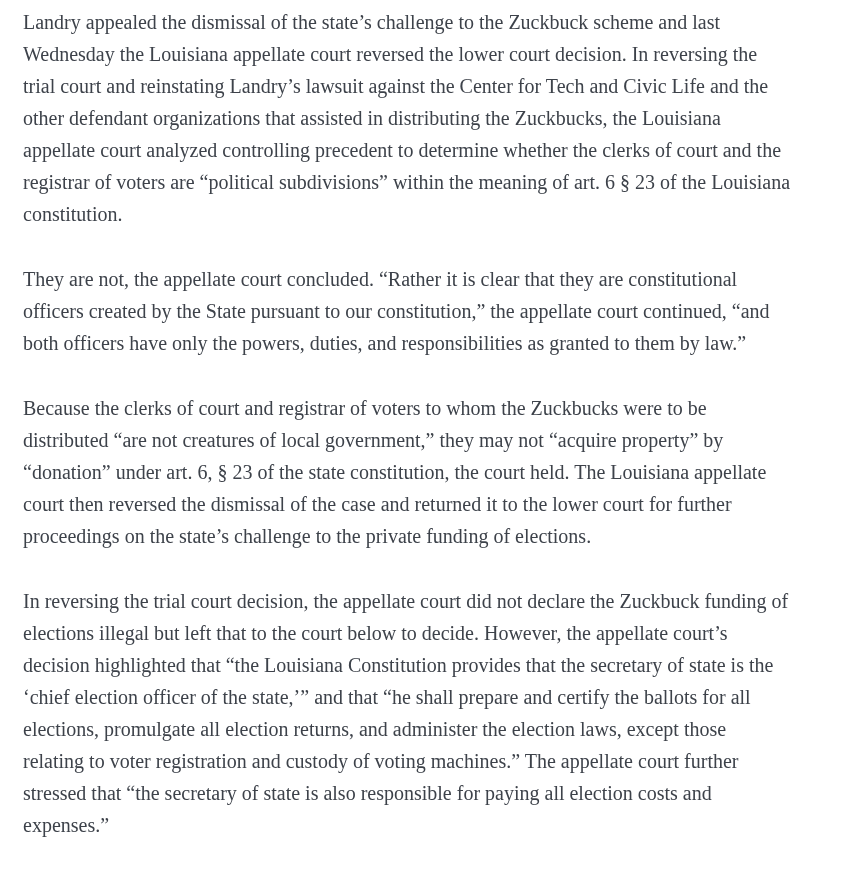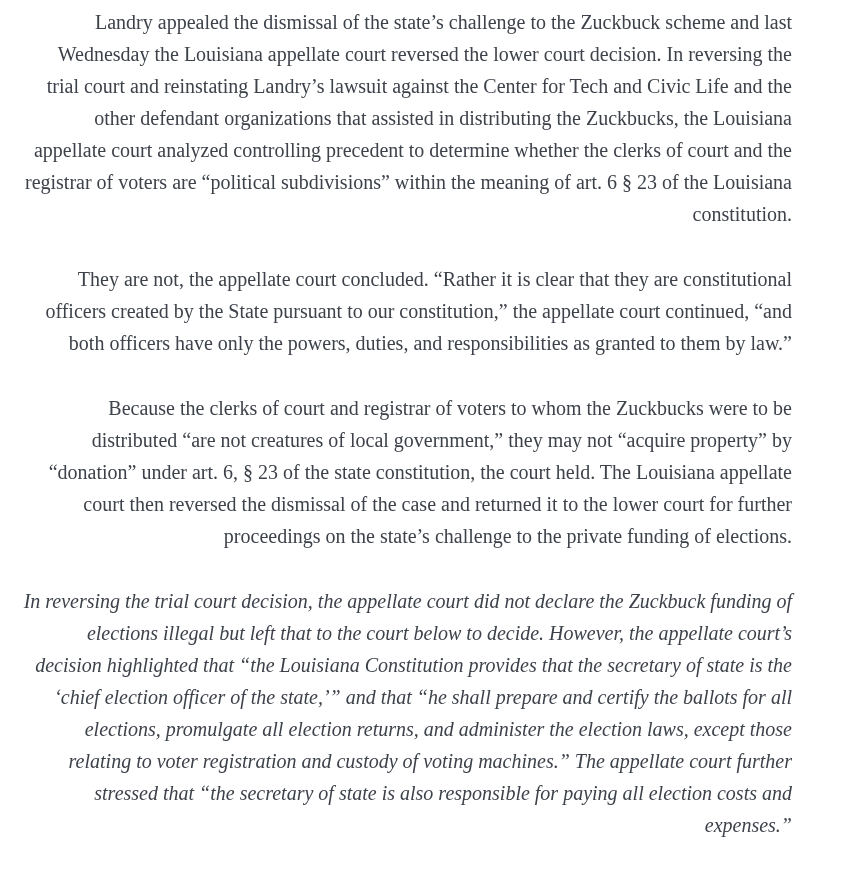--- a/index.html
+++ b/index.html
@@ -14,29 +14,28 @@
     box-sizing: border-box;
   }
   .article-body {
     box-sizing: border-box;
     width: 814px;
     padding: 6px 22px 0 23px;
     font-family: "Liberation Serif", "DejaVu Serif", serif;
     font-size: 20px;
     line-height: 32px;
     color: #3d424a;
-    text-align: right;
+    text-align: left;
   }
   .article-body p {
     margin: 0 0 33px 0;
     padding: 0;
   }
   .article-body p:last-child {
     margin-bottom: 0;
-    font-style: italic;
   }
 </style>
 </head>
 <body>
 
 <div class="article-body">
   <p>Landry appealed the dismissal of the state’s challenge to the Zuckbuck scheme and last Wednesday the Louisiana appellate court reversed the lower court decision. In reversing the trial court and reinstating Landry’s lawsuit against the Center for Tech and Civic Life and the other defendant organizations that assisted in distributing the Zuckbucks, the Louisiana appellate court analyzed controlling precedent to determine whether the clerks of court and the registrar of voters are “political subdivisions” within the meaning of art. 6 § 23 of the Louisiana constitution.</p>
   <p>They are not, the appellate court concluded. “Rather it is clear that they are constitutional officers created by the State pursuant to our constitution,” the appellate court continued, “and both officers have only the powers, duties, and responsibilities as granted to them by law.”</p>
   <p>Because the clerks of court and registrar of voters to whom the Zuckbucks were to be distributed “are not creatures of local government,” they may not “acquire property” by “donation” under art. 6, § 23 of the state constitution, the court held. The Louisiana appellate court then reversed the dismissal of the case and returned it to the lower court for further proceedings on the state’s challenge to the private funding of elections.</p>
   <p>In reversing the trial court decision, the appellate court did not declare the Zuckbuck funding of elections illegal but left that to the court below to decide. However, the appellate court’s decision highlighted that “the Louisiana Constitution provides that the secretary of state is the ‘chief election officer of the state,’” and that “he shall prepare and certify the ballots for all elections, promulgate all election returns, and administer the election laws, except those relating to voter registration and custody of voting machines.” The appellate court further stressed that “the secretary of state is also responsible for paying all election costs and expenses.”</p>

